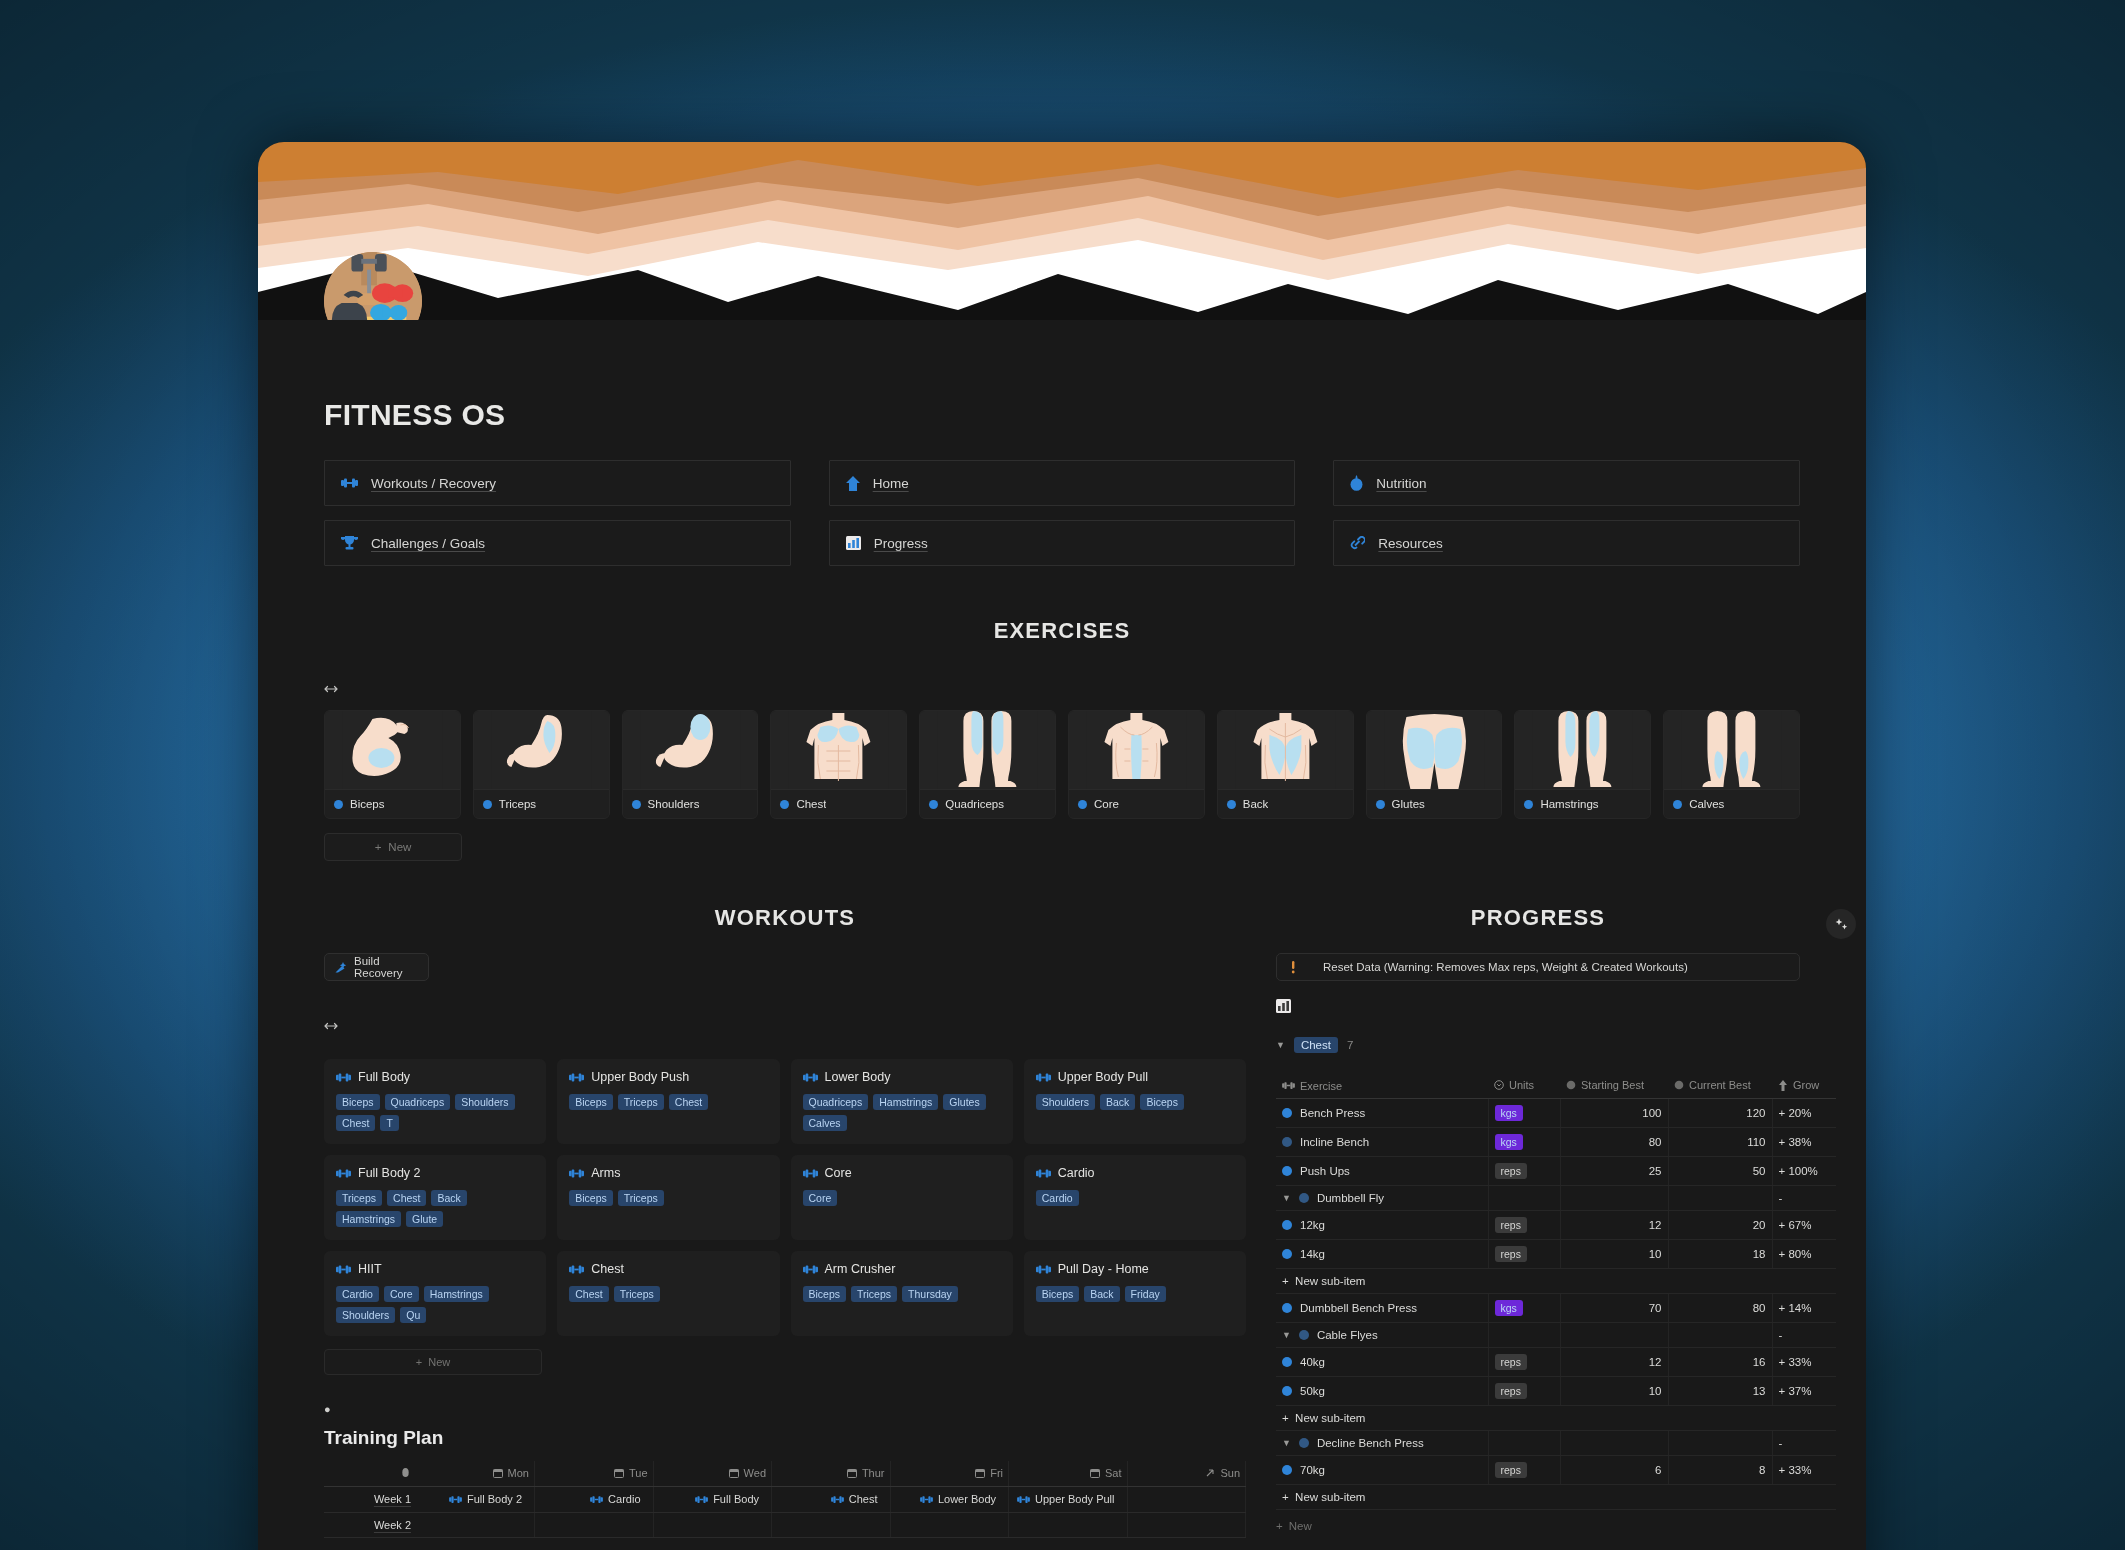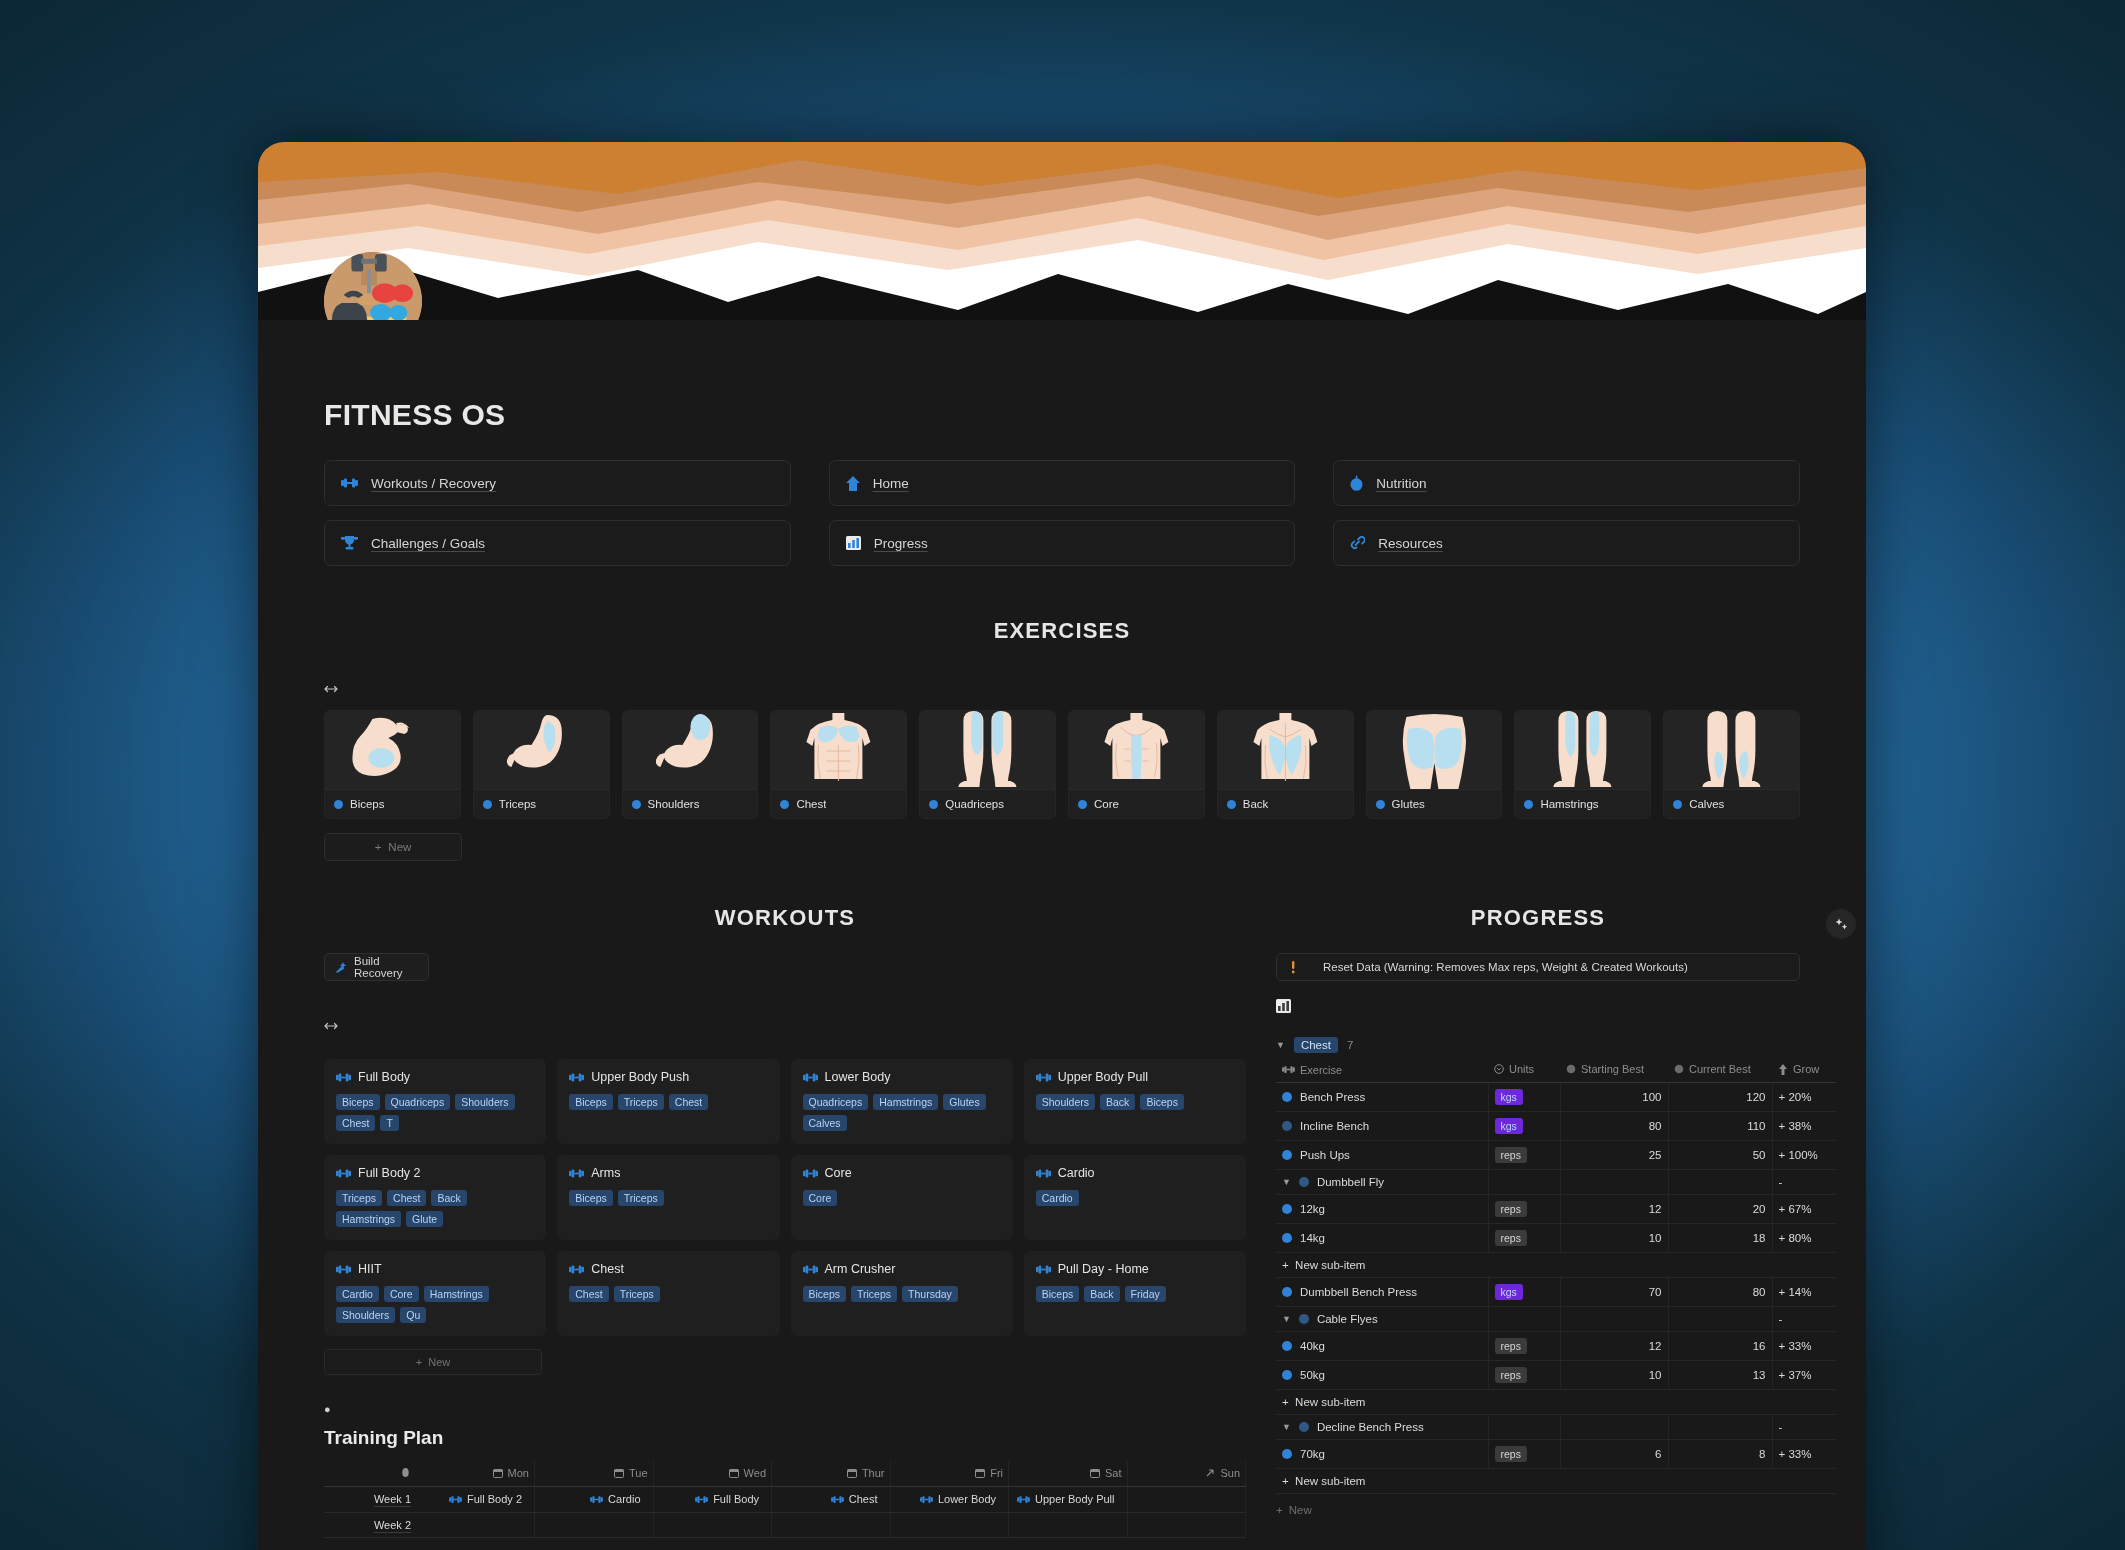--- a/index.html
+++ b/index.html
@@ -53,21 +53,21 @@
   .phoneview .lbl { text-decoration: underline; text-decoration-color: #555; text-underline-offset: 3px; }
   .ic { display: inline-block; line-height: 0; }
 
   
   .navgrid {
     margin-top: 28px;
     display: grid; grid-template-columns: 1fr 1fr 1fr;
     gap: 14px 38px;
   }
   .navbtn {
-    height: 46px; border: 1px solid #2e2e2e; border-radius: 7px;
+    height: 46px; border: 1px solid #2e2e2e; border-radius: 1px;
     background: #1b1b1b;
     display: flex; align-items: center; gap: 13px;
     padding: 0 16px; cursor: pointer;
   }
   .navbtn .lbl {
     font-size: 13.5px; color: #d6d6d4;
     text-decoration: underline; text-decoration-color: #4a4a4a; text-underline-offset: 3px;
   }
 
   .section-head {
@@ -165,21 +165,21 @@
     background: #1b1b1b; display: flex; align-items: center; gap: 25px; padding: 0 11px;
     font-size: 11.5px; color: #d8d8d6; cursor: pointer;
   }
   .chart-icon { margin-top: 18px; }
   .grp { margin-top: 20px; }
   .grphead { display: flex; align-items: center; gap: 9px; }
   .caret { color: #9a9a98; font-size: 9px; }
   .grptag { background: #28456b; color: #cfe2f7; font-size: 11.5px; padding: 2px 7px; border-radius: 3px; }
   .grpcount { color: #8a8a88; font-size: 11.5px; }
 
-  table.pg { width: 100%; border-collapse: collapse; margin-top: 5px; table-layout: fixed; }
+  table.pg { width: 100%; border-collapse: collapse; margin-top: 21px; table-layout: fixed; }
   table.pg th {
     font-size: 11px; color: #8d8d8b; font-weight: normal; text-align: left;
     padding: 5px 6px; border-bottom: 1px solid #343434;
   }
   table.pg td {
     font-size: 11.5px; color: #dcdcda; padding: 6px 6px;
     border-bottom: 1px solid #262626; border-right: 1px solid #242424;
     white-space: nowrap; overflow: hidden;
   }
   table.pg td:last-child, table.pg th:last-child { border-right: none; }

